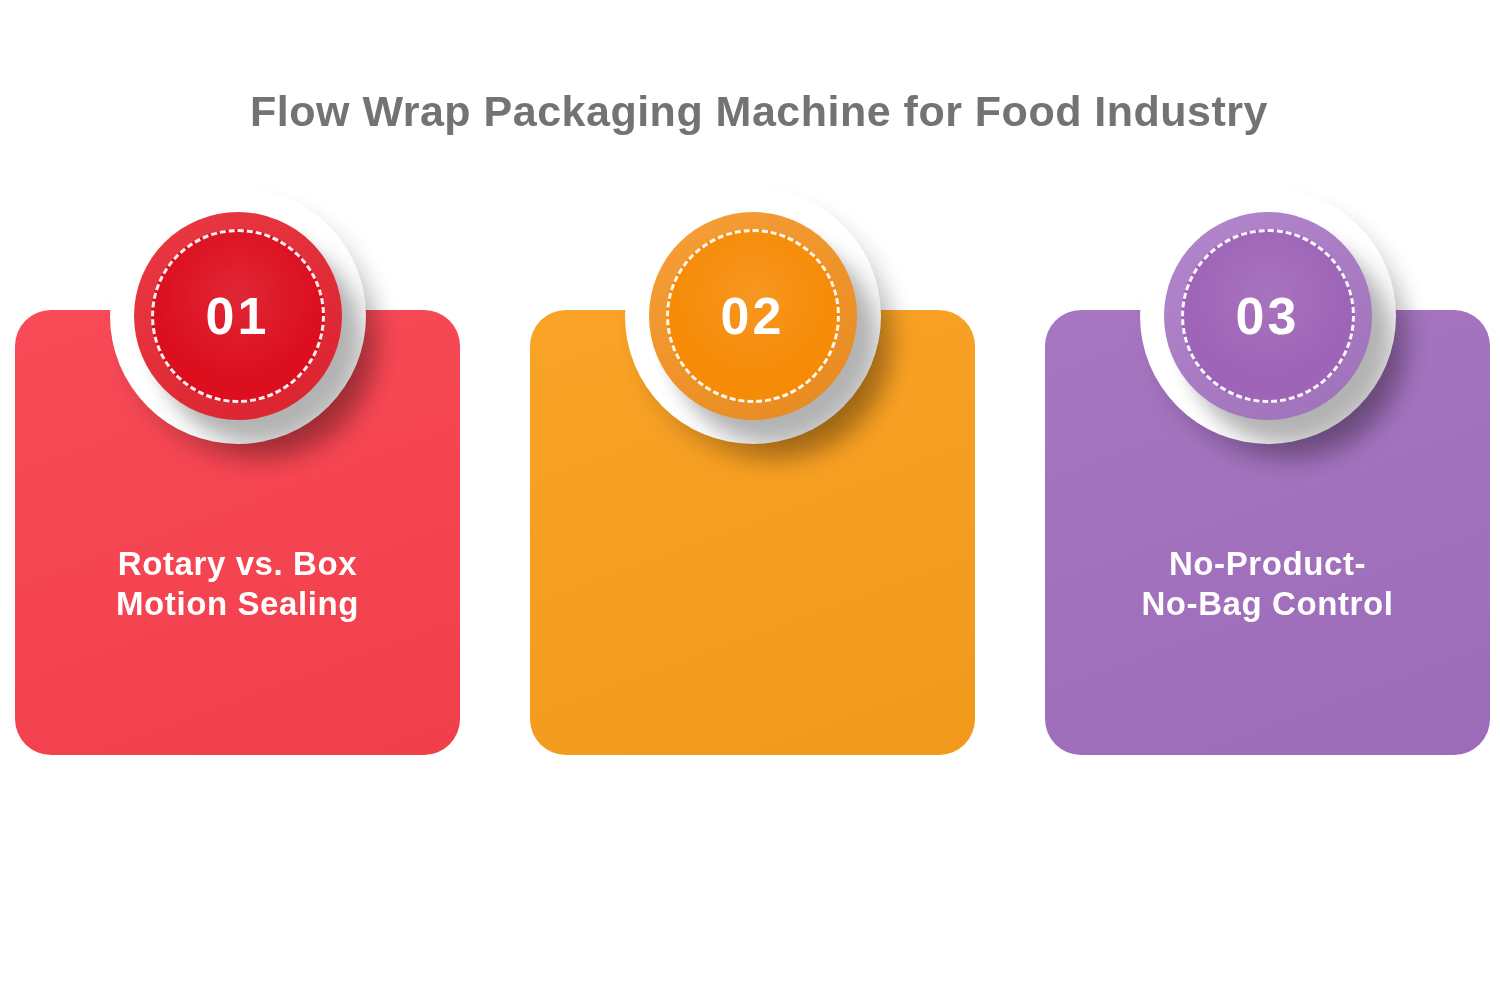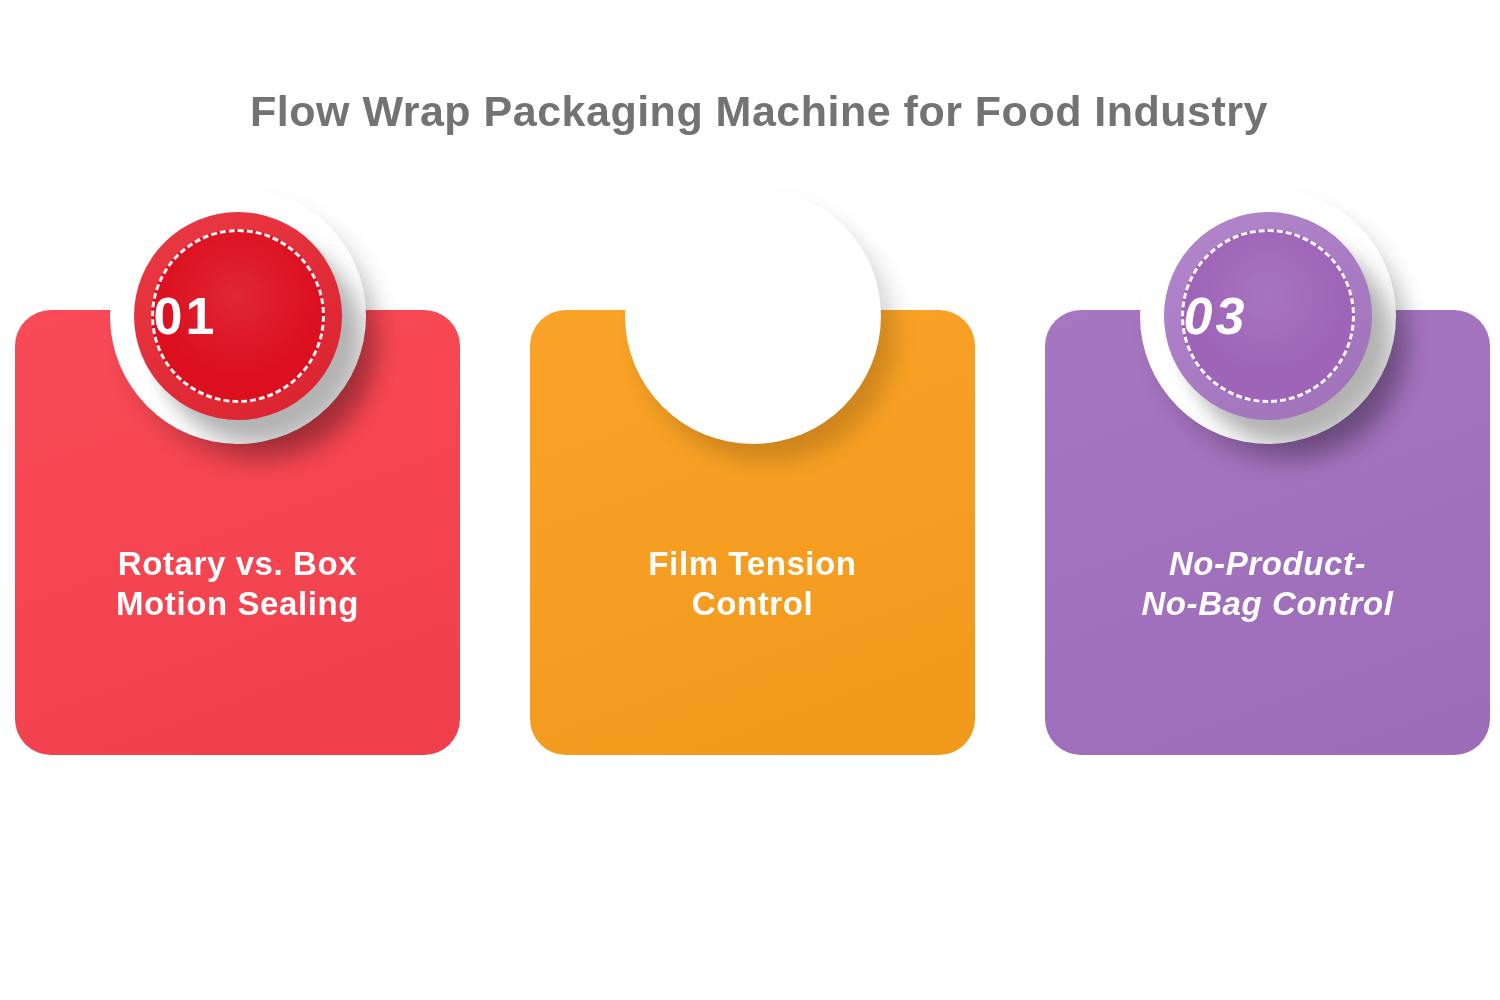--- a/index.html
+++ b/index.html
@@ -30,21 +30,21 @@
   .card {
     position: absolute;
     top: 310px;
     width: 445px;
     height: 445px;
     border-radius: 36px;
     background: linear-gradient(160deg, rgba(255,255,255,0.05), rgba(0,0,0,0.03)), var(--card);
   }
   .card.c1 { left: 15px; }
   .card.c2 { left: 530px; }
-  .card.c3 { left: 1045px; font-style: italic; }
+  .card.c3 { left: 1045px; }
 
   
   .notch {
     position: absolute;
     left: 50%;
     top: -122px;
     width: 256px;
     height: 256px;
     margin-left: -128px;
     border-radius: 50%;
@@ -64,21 +64,21 @@
     box-shadow: 30px 34px 26px rgba(0,0,0,0.22), 12px 16px 14px rgba(0,0,0,0.10);
   }
   .badge-inner {
     position: absolute;
     inset: 17px;
     border-radius: 50%;
     border: 3px dashed rgba(255,255,255,0.95);
     background: radial-gradient(circle at 50% 38%, rgba(255,255,255,0.10) 0%, rgba(255,255,255,0) 60%), var(--inner);
     display: flex;
     align-items: center;
-    justify-content: flex-start;
+    justify-content: center;
   }
   .badge-num {
     color: #ffffff;
     font-size: 52px;
     font-weight: 700;
     letter-spacing: 3px;
   }
   .card-label {
     position: absolute;
     left: 0;
@@ -106,22 +106,25 @@
       <div class="badge-inner">
         <span class="badge-num">01</span>
       </div>
     </div>
     <div class="card-label">Rotary vs. Box
 Motion Sealing</div>
   </div>
 
   <div class="card c2" style="--card: #F99E1C; --ring: #F79421; --inner: #F68B07;">
     <div class="notch"></div>
-    <div class="card-label">Film Tension
-Control</div>
+    <div class="badge">
+      <div class="badge-inner">
+        <span class="badge-num">02</span>
+      </div>
+    </div>
   </div>
 
   <div class="card c3" style="--card: #A26FBE; --ring: #AB79C7; --inner: #9E64B7;">
     <div class="notch"></div>
     <div class="badge">
       <div class="badge-inner">
         <span class="badge-num">03</span>
       </div>
     </div>
     <div class="card-label">No-Product-

